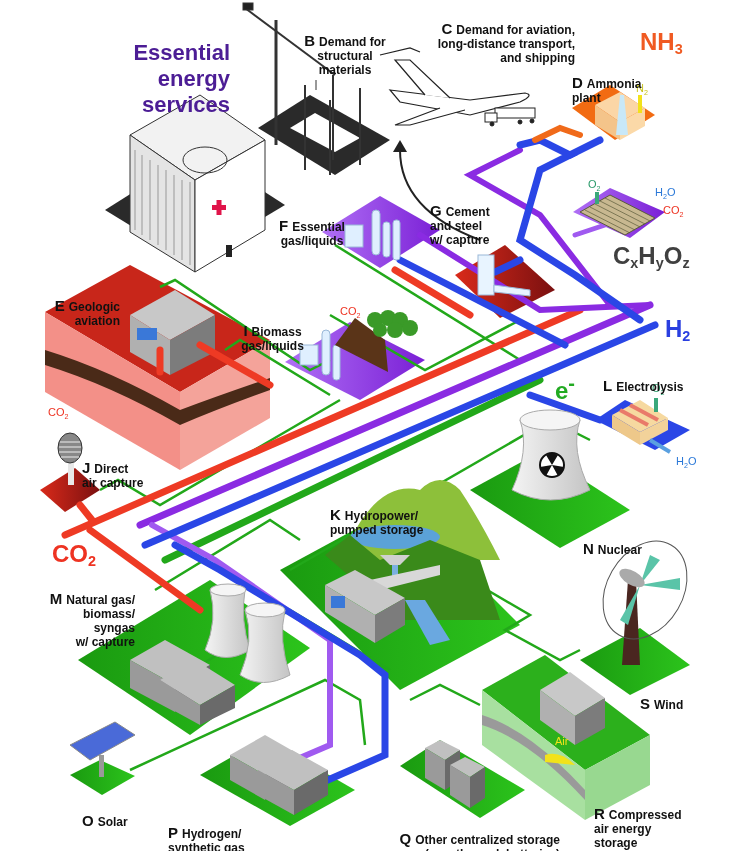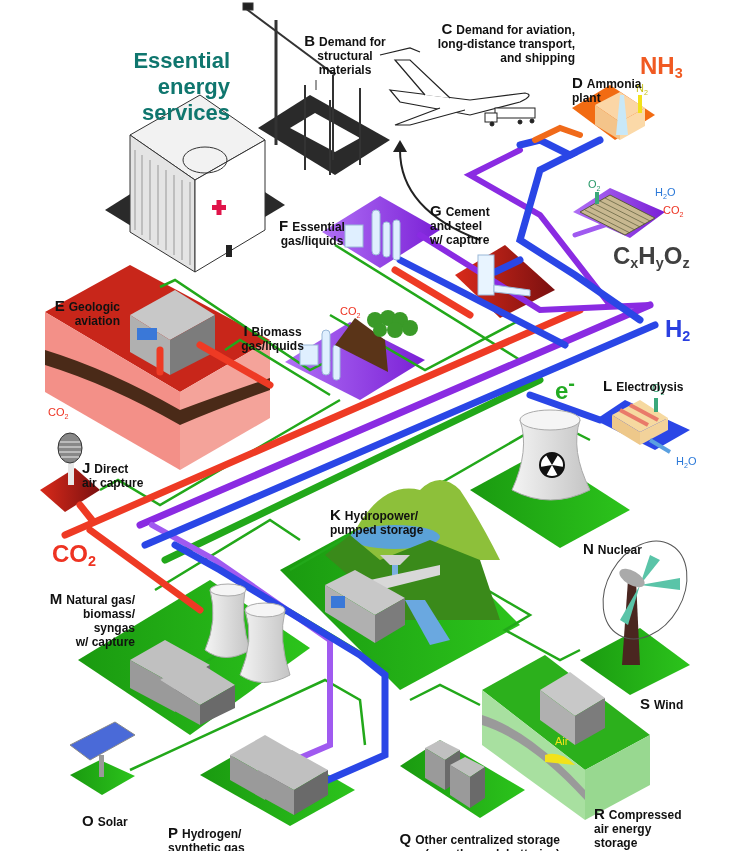--- a/index.html
+++ b/index.html
@@ -4,22 +4,22 @@
 <style>
   html, body { margin: 0; padding: 0; background: #ffffff; }
   body { width: 740px; height: 851px; position: relative; overflow: hidden;
          font-family: "Liberation Sans", sans-serif; }
   #stage { position: absolute; left: 0; top: 0; width: 740px; height: 851px; }
   .lbl { position: absolute; font-family: "Liberation Sans", sans-serif; font-weight: bold;
          font-size: 12px; line-height: 14px; color: #111; white-space: pre-line; }
   .lbl .letter { font-size: 15px; margin-right: 4px; }
   .right { text-align: right; }
   .center { text-align: center; }
-  .title { position: absolute; left: 118px; top: 48px; width: 112px; text-align: right;
-           font-weight: bold; font-size: 22px; line-height: 26px; color: #0f766e; white-space: pre-line; }
+  .title { position: absolute; left: 118px; top: 40px; width: 112px; text-align: right;
+           font-weight: bold; font-size: 22px; line-height: 26px; color: #4c1d95; white-space: pre-line; }
   .chem { position: absolute; font-weight: bold; font-family: "Liberation Sans", sans-serif; }
   .chem sub { font-size: 0.6em; vertical-align: -0.25em; }
   .small-chem { position: absolute; font-weight: normal; font-size: 11px; }
   .small-chem sub { font-size: 0.65em; }
 </style>
 </head>
 <body>
 
 <div id="stage">
 <svg width="740" height="851" viewBox="0 0 740 851" xmlns="http://www.w3.org/2000/svg">
@@ -316,21 +316,21 @@
     <polygon points="450,765 470,777 470,808 450,795" fill="#9a9a9a"></polygon>
     <polygon points="470,777 485,767 485,798 470,808" fill="#6a6a6a"></polygon>
   </g>
 </svg>
 
 
 <div class="title">Essential
 energy services</div>
 
 
-<div class="chem" style="left:640px;top:28px;font-size:24px;color:#f05a22;margin-top:24px;">
+<div class="chem" style="left:640px;top:28px;font-size:24px;color:#f05a22;">
   <span>NH</span><sub>3</sub>
 </div>
 <div class="chem" style="left:613px;top:242px;font-size:24px;color:#404040;">
   <span>C</span><sub>x</sub><span>H</span><sub>y</sub><span>O</span><sub>z</sub>
 </div>
 <div class="chem" style="left:665px;top:315px;font-size:24px;color:#2a3fe0;">
   <span>H</span><sub>2</sub>
 </div>
 <div class="chem" style="left:555px;top:372px;font-size:24px;color:#22aa22;">
   <span>e</span><sup>-</sup>

